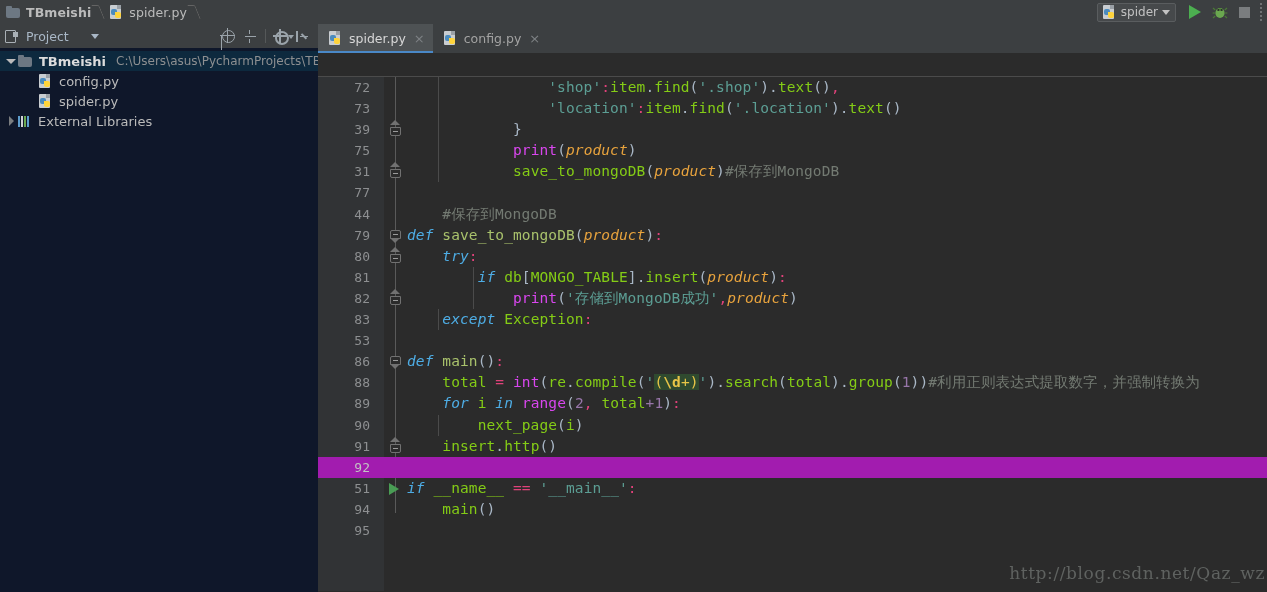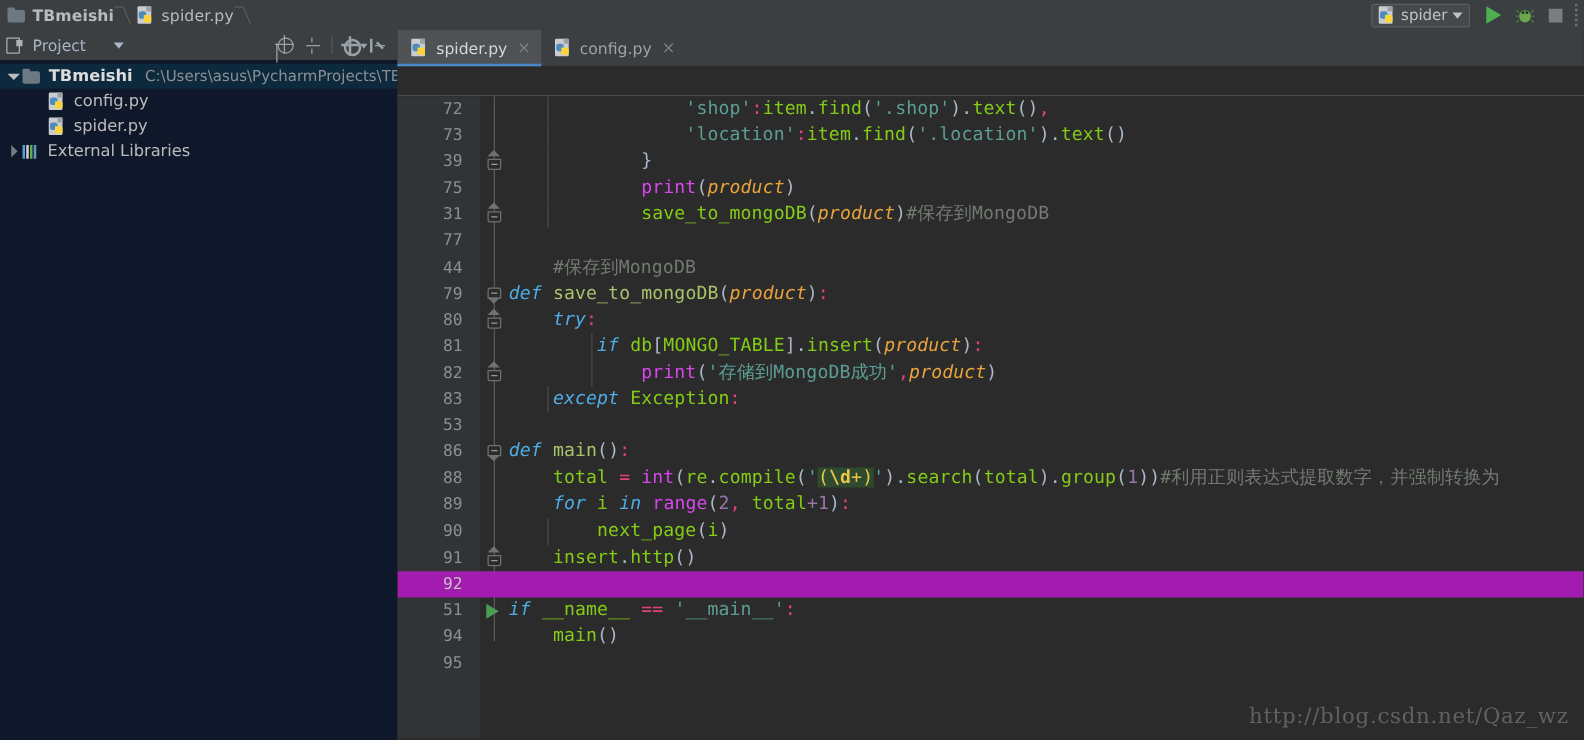--- a/index.html
+++ b/index.html
@@ -226,21 +226,21 @@
   .com { color:#737a72; }
   .op  { color:#e0427a; }
   .opm { color:#9876aa; }
   .builtin { color:#d946ef; }
   .plain { color:#84cc16; }
   .rxhl { background:#2f4a2f; }
   .rxp { color:#e8c547; }
   .rxd { color:#e8c547; font-weight:bold; }
 
   .watermark {
-    position: absolute; right: 12px; bottom: 8px;
+    position: absolute; right: 2px; bottom: 8px;
     font-family: "DejaVu Serif", serif; font-size: 17px;
     color: #5f6260; letter-spacing: .6px;
   }
 </style>
 </head>
 <body>
 
 <div id="app">
 
   <div class="topbar">

